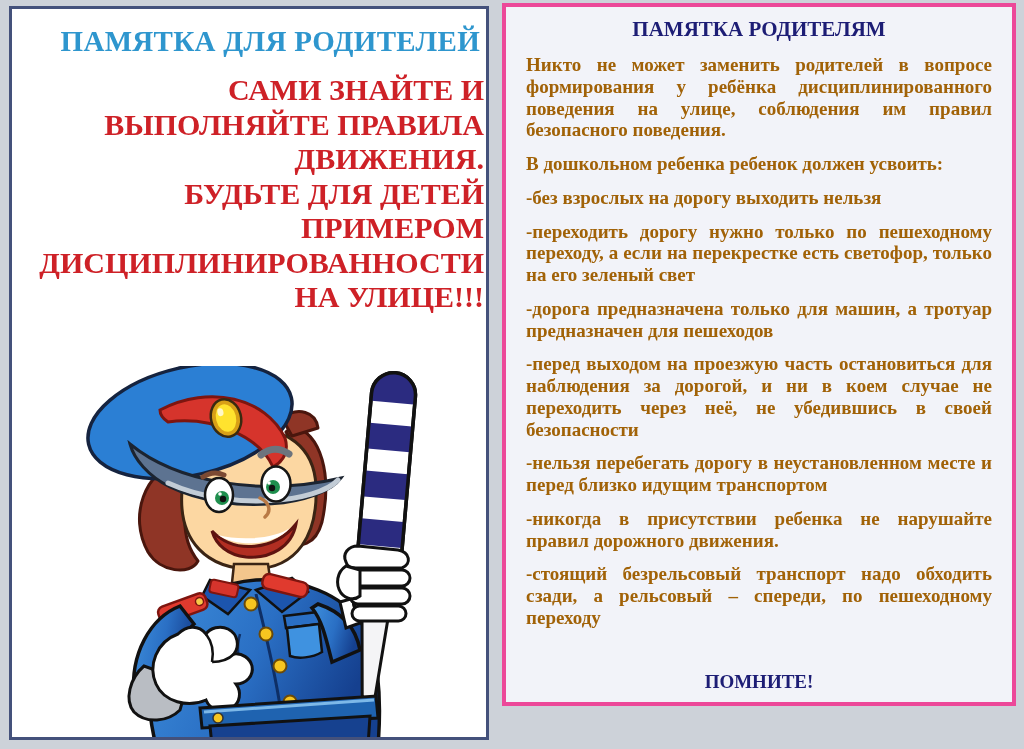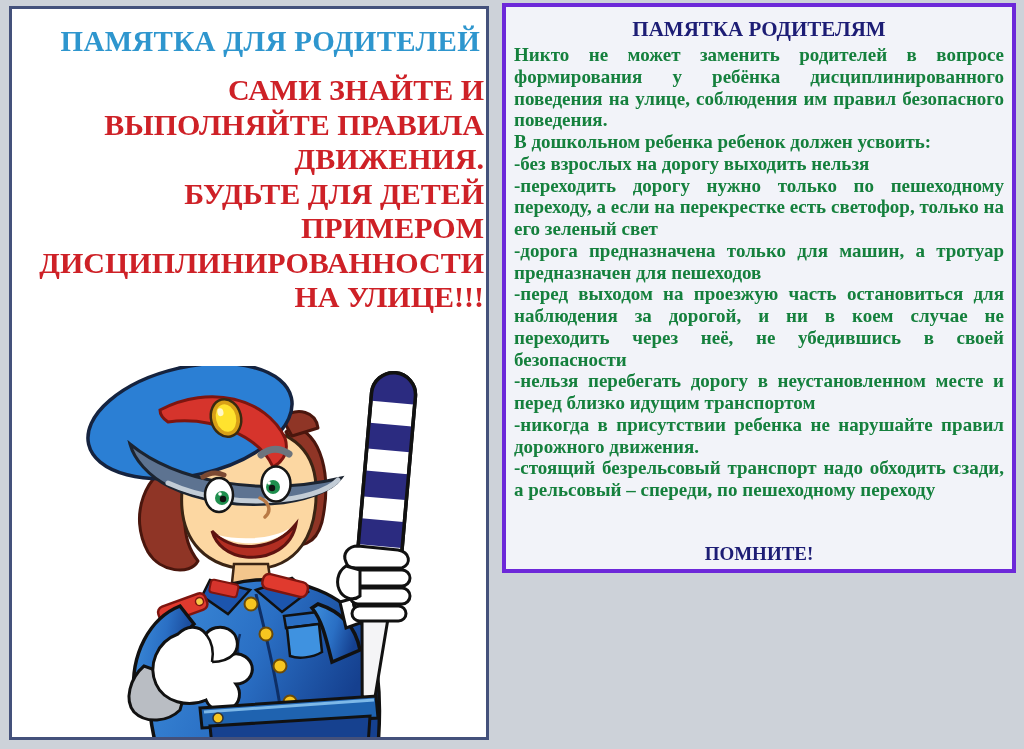--- a/index.html
+++ b/index.html
@@ -7,40 +7,40 @@
     width:1024px;height:749px;position:relative;overflow:hidden;
     background:#cdd2d9;
     font-family:"Liberation Serif", serif;
   }
   .panel{position:absolute;box-sizing:border-box;}
   .panel.left{
     left:9px;top:6px;width:480px;height:734px;
     background:#ffffff;border:3px solid #44517b;overflow:hidden;
   }
   .panel.right{
-    left:502px;top:3px;width:514px;height:570px;
-    background:#f2f3f9;border:4px solid #6d28d9;
+    left:502px;top:3px;width:514px;height:703px;
+    background:#f2f3f9;border:4px solid #ec4899;
     padding:6px 8px 0 8px;overflow:hidden;
   }
   .left-title{
     margin:16px 6px 0;text-align:right;
     font-size:29px;font-weight:700;color:#2e96ce;letter-spacing:.3px;
   }
   .red-message{
     margin:15px 2px 0;text-align:right;
     font-size:30px;font-weight:700;color:#ce2127;
     line-height:1.15;white-space:pre-line;
   }
   svg.figure{position:absolute;left:46px;top:357px;width:424px;height:380px;}
   .memo-heading{
     margin:4px 0 2px;text-align:center;
     font-size:21px;font-weight:700;color:#1d1d75;
   }
   .panel.right p{
-    margin:0;font-size:19px;font-weight:700;color:#15803d;
+    margin:12px;font-size:19px;font-weight:700;color:#a16207;
     text-align:justify;line-height:1.145;
   }
   .remember-heading{
     margin:42px 0 2px;text-align:center;
     font-size:19px;font-weight:700;color:#1d1d75;
   }
   .panel.right p.caps-par{font-size:20px;line-height:1.15;}
 </style>
 </head>
 <body>

